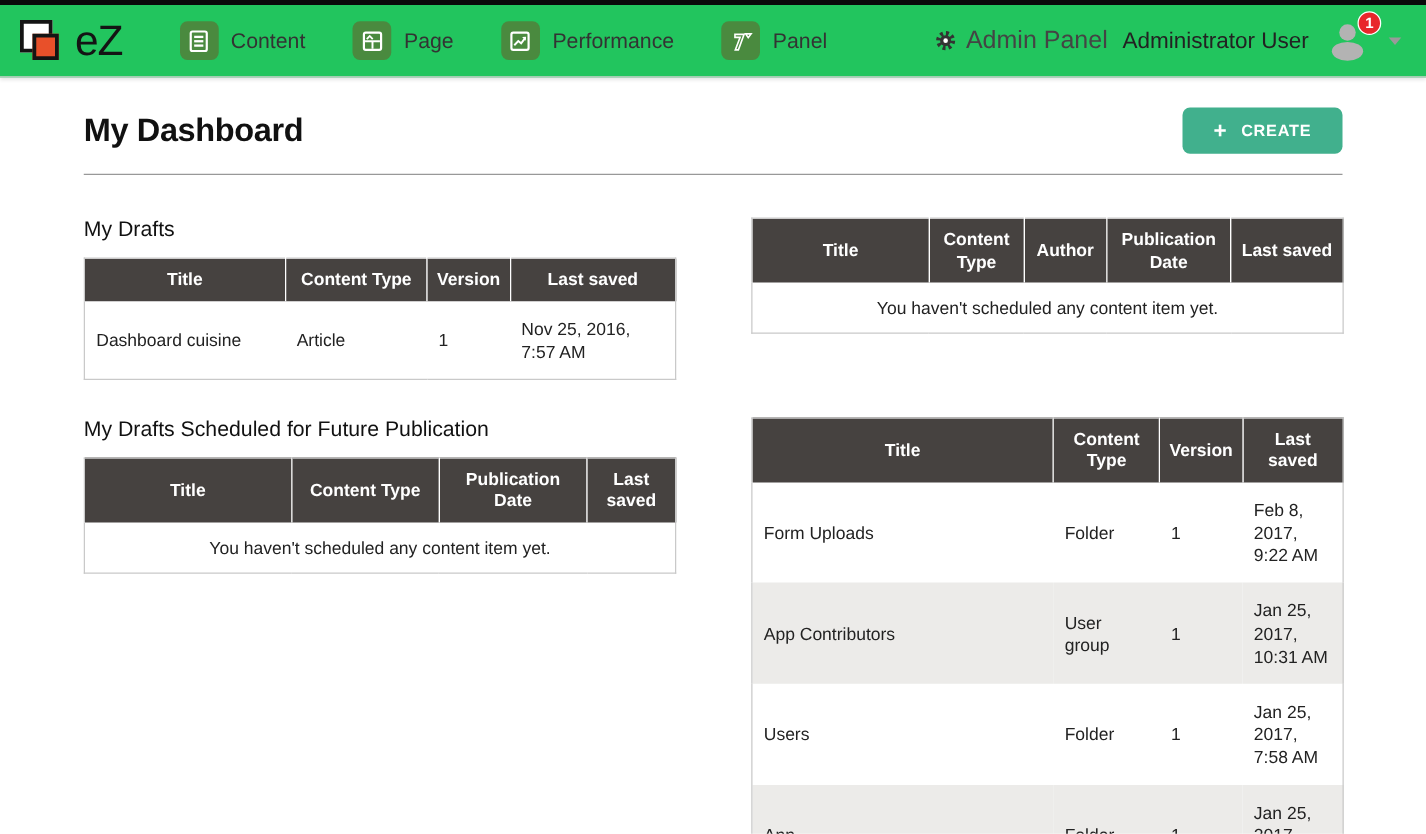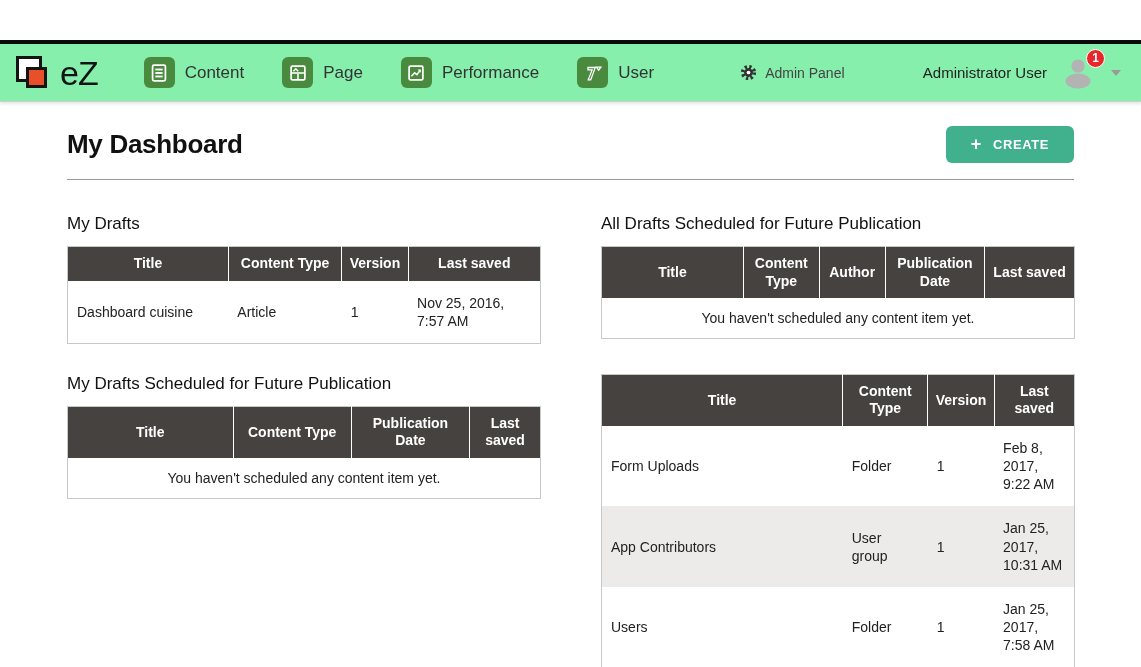--- a/index.html
+++ b/index.html
@@ -8,41 +8,41 @@
     --table-header-bg:#464240;
     --stripe:#ecebe9;
     --badge-red:#e8262b;
   }
   *{margin:0;padding:0;box-sizing:border-box;}
   html,body{width:1141px;height:667px;overflow:hidden;}
   body{font-family:"Liberation Sans","DejaVu Sans",sans-serif;background:#fff;color:#222;}
 
   
   .topbar{
-    height:62px;background:#86efac;border-top:4px solid #0a0a0a;
+    height:62px;background:#22c55e;border-top:4px solid #0a0a0a;
     display:flex;padding:0 20px 0 14px;
     border-bottom:1px solid #cfcfcf;box-shadow:0 2px 3px rgba(0,0,0,.10);
-    position:relative;z-index:5;margin-top:40px;
+    position:relative;z-index:5;
   }
   .logo{display:flex;align-items:center;gap:6px;cursor:pointer;}
   .logo-mark{position:relative;width:40px;height:40px;display:inline-block;}
   .lm-outline{position:absolute;top:3px;left:2px;width:26px;height:26px;border:3px solid #141414;background:#fff;}
   .lm-fill{position:absolute;top:14px;left:12px;width:21px;height:21px;background:#e8502a;border:3px solid #141414;}
   .logo-text{font-size:34px;color:#141414;letter-spacing:-1px;line-height:1;}
 
   .menu{display:flex;align-items:center;gap:38px;margin-left:32px;padding-left:14px;}
   .menu-item{display:flex;align-items:center;gap:10px;cursor:pointer;}
   .menu-icon{width:31px;height:31px;border-radius:6px;background:var(--accent-green);display:flex;align-items:center;justify-content:center;flex:0 0 auto;}
   .menu-label{font-size:17px;color:#333;}
 
   .admin-panel{display:flex;align-items:center;gap:8px;margin-left:86px;cursor:pointer;}
-  .admin-panel .label{font-size:14px;color:#444;}
+  .admin-panel .label{font-size:20px;color:#444;}
 
   .user-area{margin-left:auto;display:flex;align-items:center;gap:14px;cursor:pointer;}
-  .user-name{font-size:15px;color:#222;}
+  .user-name{font-size:18px;color:#222;}
   .avatar-wrap{position:relative;width:36px;height:32px;}
   .badge{
     position:absolute;top:-8px;right:-8px;width:19px;height:19px;border-radius:50%;
     background:var(--badge-red);color:#fff;font-size:12px;font-weight:bold;
     display:flex;align-items:center;justify-content:center;border:1px solid #fff;
   }
   .caret{width:0;height:0;border-left:5px solid transparent;border-right:5px solid transparent;border-top:6px solid #9a9a9a;}
 
   
   .content{padding:0 67px;}
@@ -142,21 +142,21 @@
       </span>
       <span class="menu-label">Performance</span>
     </div>
     <div class="menu-item">
       <span class="menu-icon">
         <svg width="22" height="22" viewBox="0 0 24 24">
           <path d="M6.5 6 L14.5 6 L9.5 19.5 L6.8 19.5 L11 8.6 L6.5 8.6 Z" fill="none" stroke="#fff" stroke-width="1.4"></path>
           <path d="M15.8 5.6 L20.6 5.6 L18.1 8.9 Z" fill="none" stroke="#fff" stroke-width="1.4"></path>
         </svg>
       </span>
-      <span class="menu-label">User</span>
+      <span class="menu-label">Panel</span>
     </div>
   </nav>
 
   <div class="admin-panel">
     <span style="display:flex;">
       <svg width="17" height="17" viewBox="0 0 24 24">
         <circle cx="12" cy="12" r="8" fill="none" stroke="#333" stroke-width="5.5" stroke-dasharray="3.1 3.2"></circle>
         <circle cx="12" cy="12" r="6.2" fill="#333"></circle>
         <circle cx="12" cy="12" r="2.6" fill="#fff"></circle>
       </svg>
@@ -204,21 +204,20 @@
               <td>Dashboard cuisine</td>
               <td>Article</td>
               <td>1</td>
               <td>Nov 25, 2016, 7:57 AM</td>
             </tr>
           </tbody>
         </table>
     </section>
 
     <section class="panel">
-      <h2 class="panel-title">All Drafts Scheduled for Future Publication</h2>
       <table class="tbl-all-sched">
           <thead>
             <tr>
               <th>Title</th>
               <th>Content Type</th>
               <th>Author</th>
               <th>Publication Date</th>
               <th>Last saved</th>
             </tr>
           </thead>

